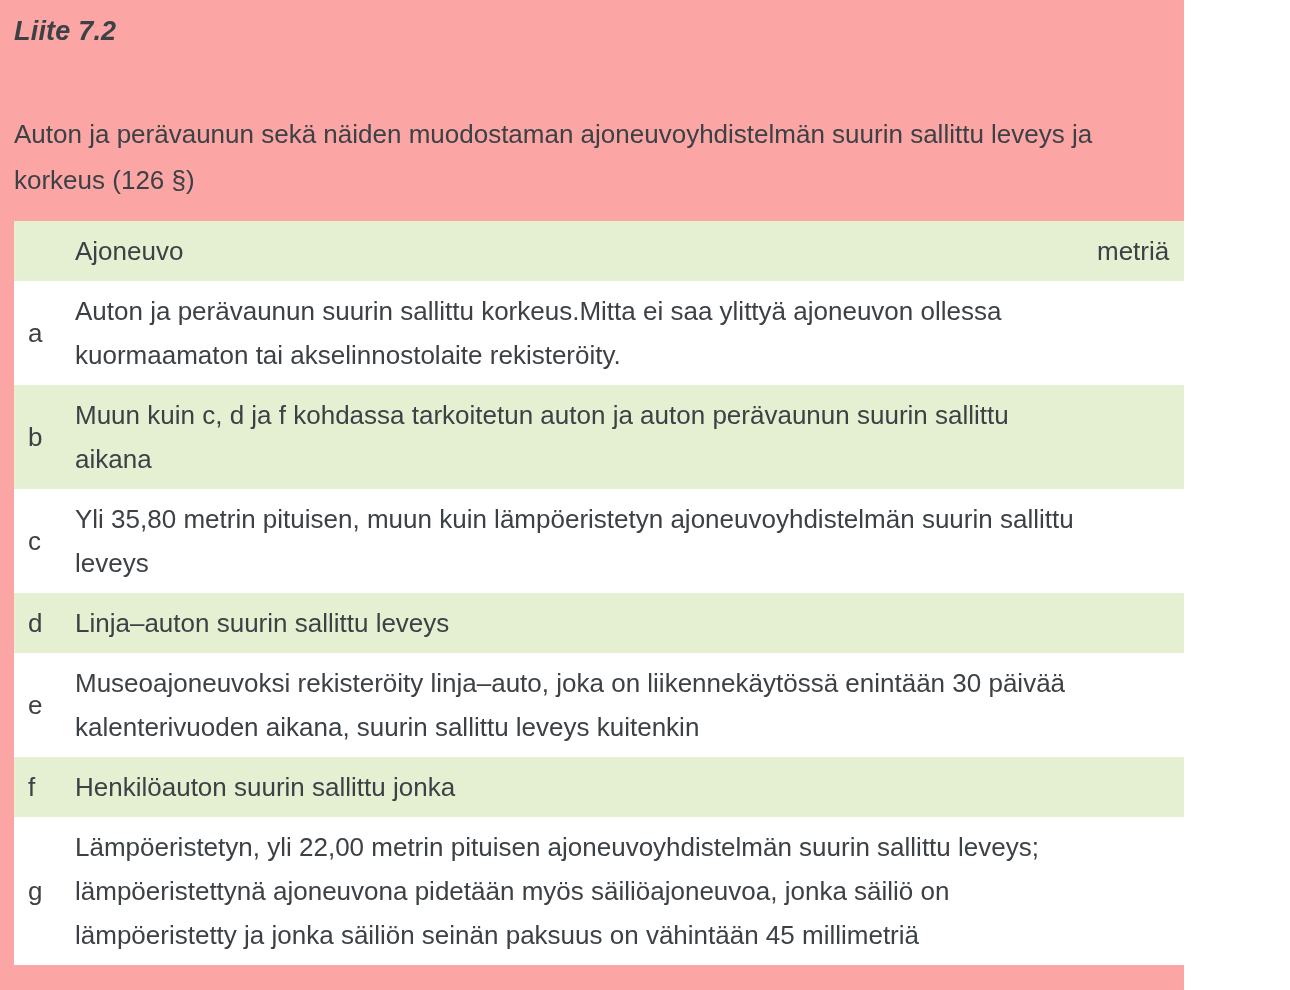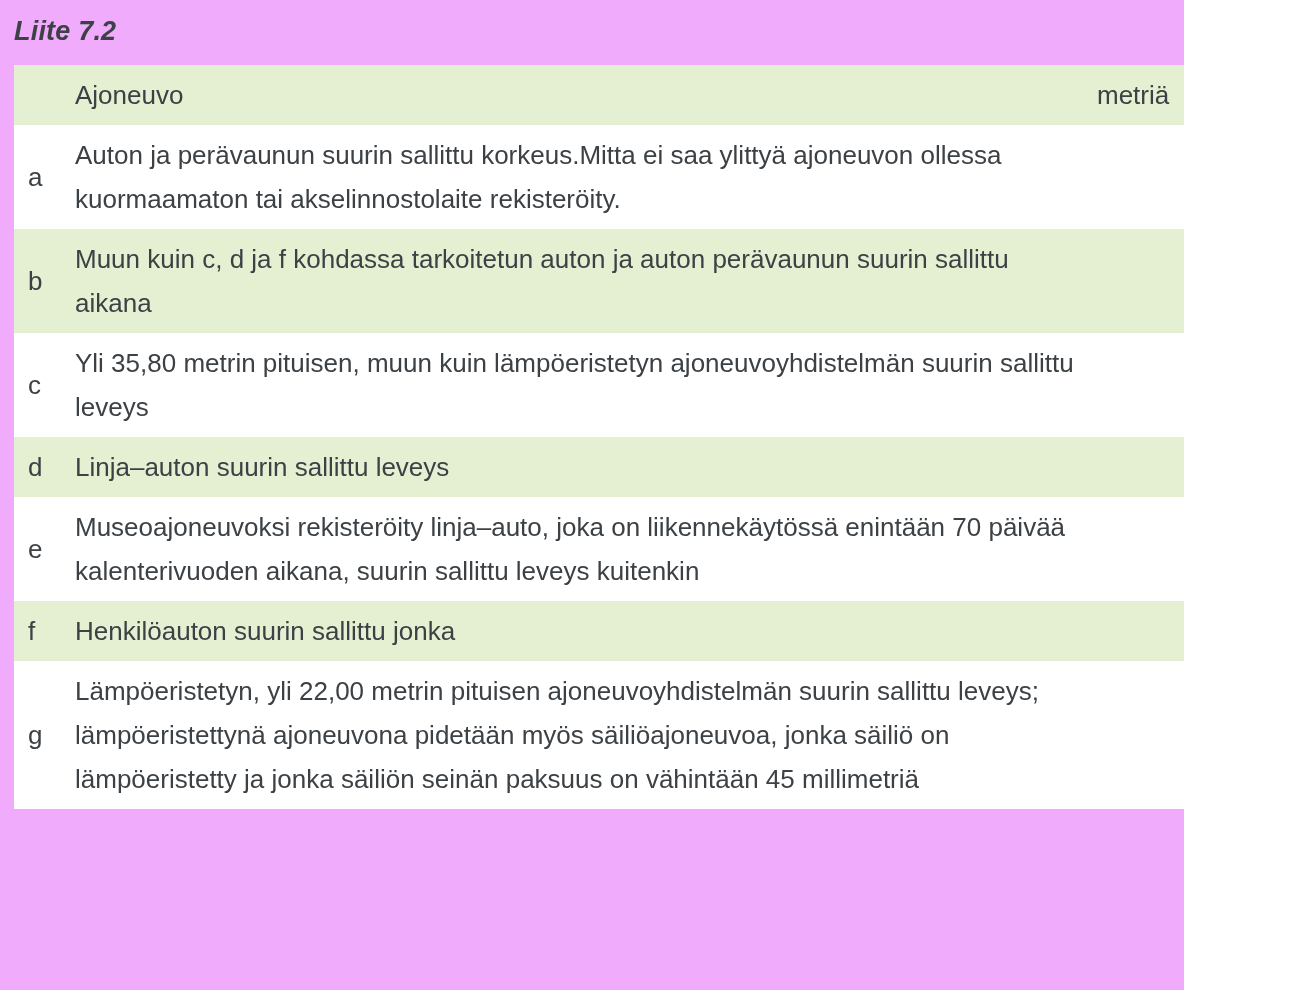--- a/index.html
+++ b/index.html
@@ -6,21 +6,21 @@
   html, body {
     width: 1290px;
     background: #ffffff;
     font-family: "Liberation Sans", "DejaVu Sans", sans-serif;
     color: #3c4145;
   }
   .page {
     width: 1184px;
     height: 990px;
     padding: 16px 13px 0 14px;
-    background: #f0abfc;
+    background: #fca5a5;
     overflow: hidden;
   }
   .doc-title {
     font-size: 27px;
     font-weight: bold;
     font-style: italic;
     color: #3c4145;
     letter-spacing: 0.2px;
   }
   .intro {
@@ -56,20 +56,21 @@
   tbody tr:nth-child(even) { background: #e5efd2; }
   tbody tr:nth-child(odd)  { background: #ffffff; }
 </style>
 </head>
 <body>
 
 <div class="page">
 
   <h1 class="doc-title">Liite 7.2</h1>
 
+  <p class="intro">Auton ja perävaunun sekä näiden muodostaman ajoneuvoyhdistelmän suurin sallittu leveys ja korkeus (126 §)</p>
 
   <table class="limits">
     <colgroup>
       <col class="c-key">
       <col class="c-desc">
       <col class="c-value">
     </colgroup>
     <thead>
       <tr>
         <th class="key-cell"></th>
@@ -97,21 +98,21 @@
   </tr>
 
   <tr>
     <td class="key-cell">d</td>
     <td class="desc-cell">Linja–auton suurin sallittu leveys</td>
     <td class="value-cell">2,55</td>
   </tr>
 
   <tr>
     <td class="key-cell">e</td>
-    <td class="desc-cell">Museoajoneuvoksi rekisteröity linja–auto, joka on liikennekäytössä enintään 70 päivää kalenterivuoden aikana, suurin sallittu leveys kuitenkin</td>
+    <td class="desc-cell">Museoajoneuvoksi rekisteröity linja–auto, joka on liikennekäytössä enintään 30 päivää kalenterivuoden aikana, suurin sallittu leveys kuitenkin</td>
     <td class="value-cell">2,60</td>
   </tr>
 
   <tr>
     <td class="key-cell">f</td>
     <td class="desc-cell">Henkilöauton suurin sallittu jonka</td>
     <td class="value-cell">2,55</td>
   </tr>
 
   <tr>

